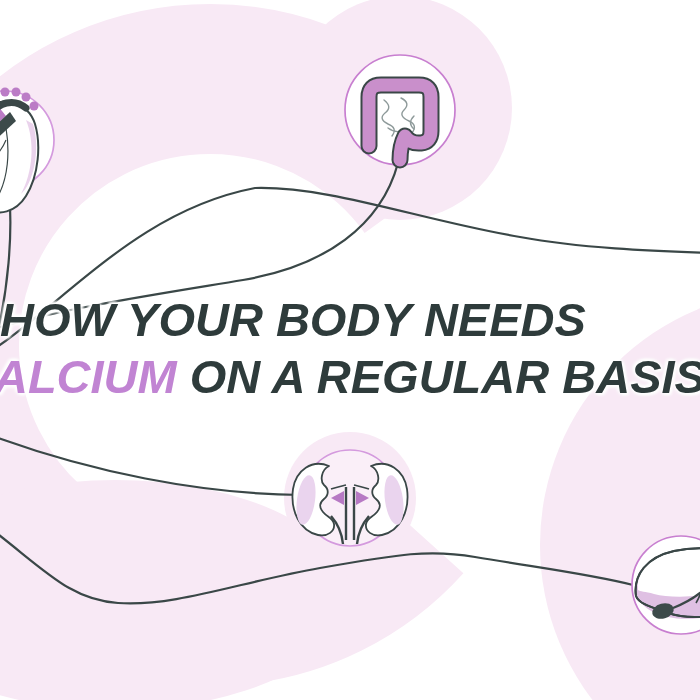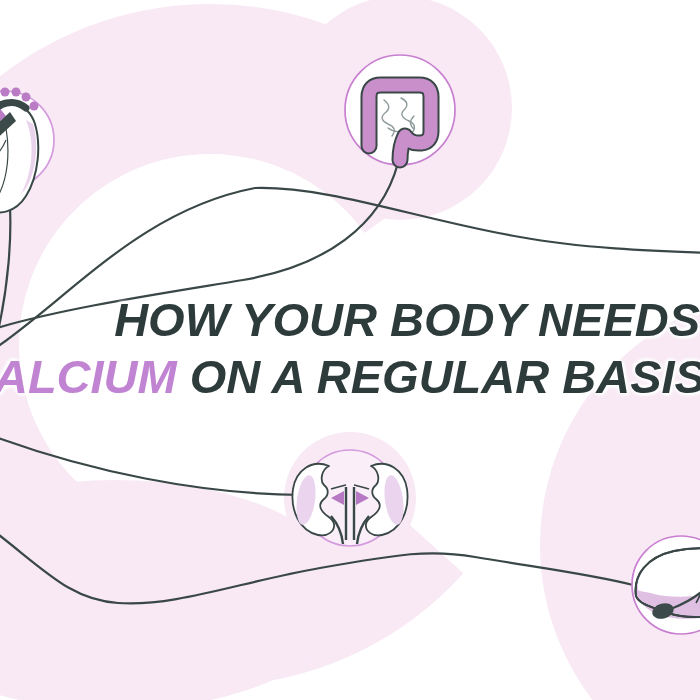--- a/index.html
+++ b/index.html
@@ -27,21 +27,21 @@
   .badge.soft{stroke:#d49ade;}
   
   .ol{stroke:var(--line);}
   
   .headline-line{
     position:absolute;left:0;width:700px;
     font-weight:bold;font-style:italic;font-size:47px;line-height:47px;
     color:var(--dark);white-space:nowrap;
     text-shadow:0 0 4px #fff,0 0 4px #fff,0 0 6px #fff,2px 2px 3px #fff,-2px -2px 3px #fff;
   }
-  .line1{top:296px;text-align:right;}
+  .line1{top:296px;text-align:left;}
   .line2{top:353px;left:-40px;width:auto;}
   .hl{color:var(--accent);}
 </style>
 </head>
 <body>
 
 <div class="stage">
 
   <svg width="700" height="700" viewBox="0 0 700 700">
 

